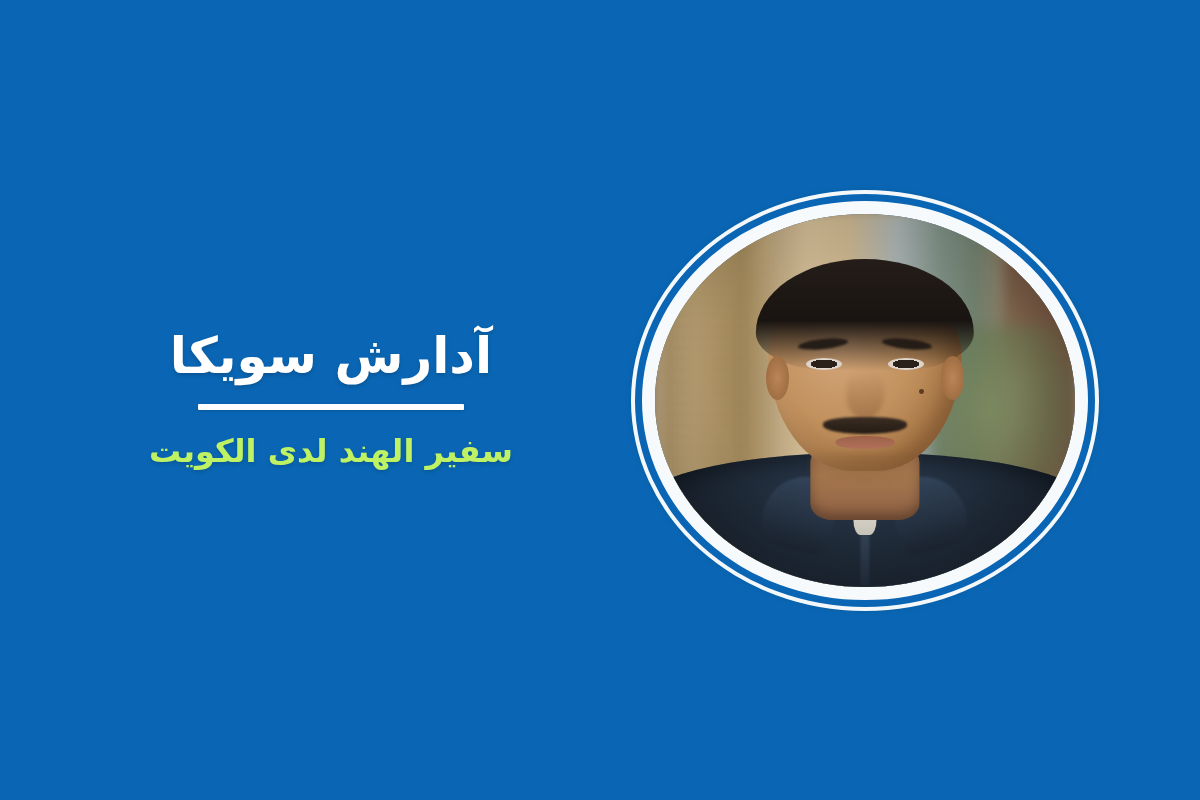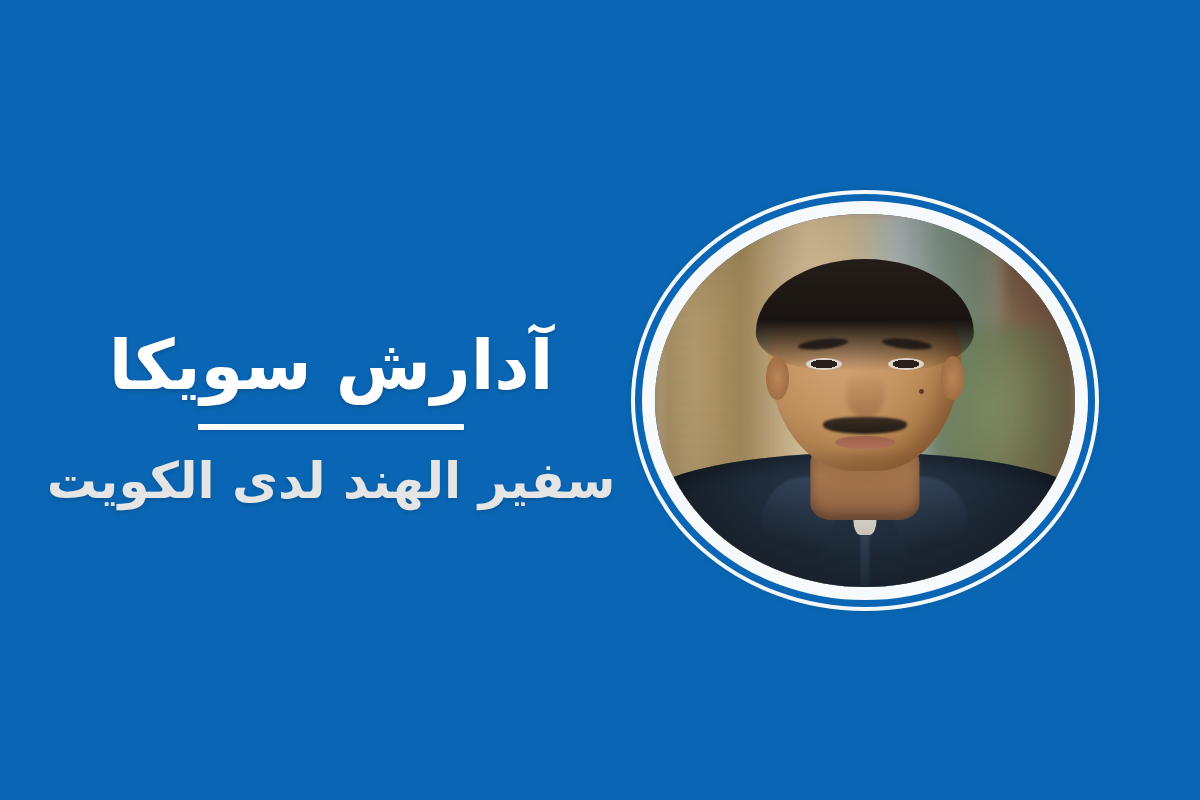--- a/index.html
+++ b/index.html
@@ -20,21 +20,21 @@
   
   .text-block {
     position: absolute;
     left: 0px;
     top: 330px;
     width: 662px;
     text-align: center;
     direction: rtl;
   }
   .title {
-    font-size: 69px;
+    font-size: 50px;
     line-height: 1.04;
     font-weight: 700;
     color: #ffffff;
     letter-spacing: 0px;
     white-space: nowrap;
     text-shadow: 0 2px 4px rgba(0,0,0,0.18);
   }
   .divider-wrap {
     display: flex;
     justify-content: center;
@@ -42,24 +42,24 @@
     margin-bottom: 24px;
   }
   .divider {
     width: 266px;
     height: 6px;
     background: #ffffff;
     border-radius: 1px;
     box-shadow: 0 1px 3px rgba(0,0,0,0.16);
   }
   .subtitle {
-    font-size: 50px;
+    font-size: 32px;
     line-height: 1.1;
     font-weight: 700;
-    color: #e5e5e5;
+    color: #bef264;
     white-space: nowrap;
     text-shadow: 0 2px 4px rgba(0,0,0,0.16);
   }
 
   
   .medallion {
     position: absolute;
     left: 631px;
     top: 190px;
     width: 468px;

